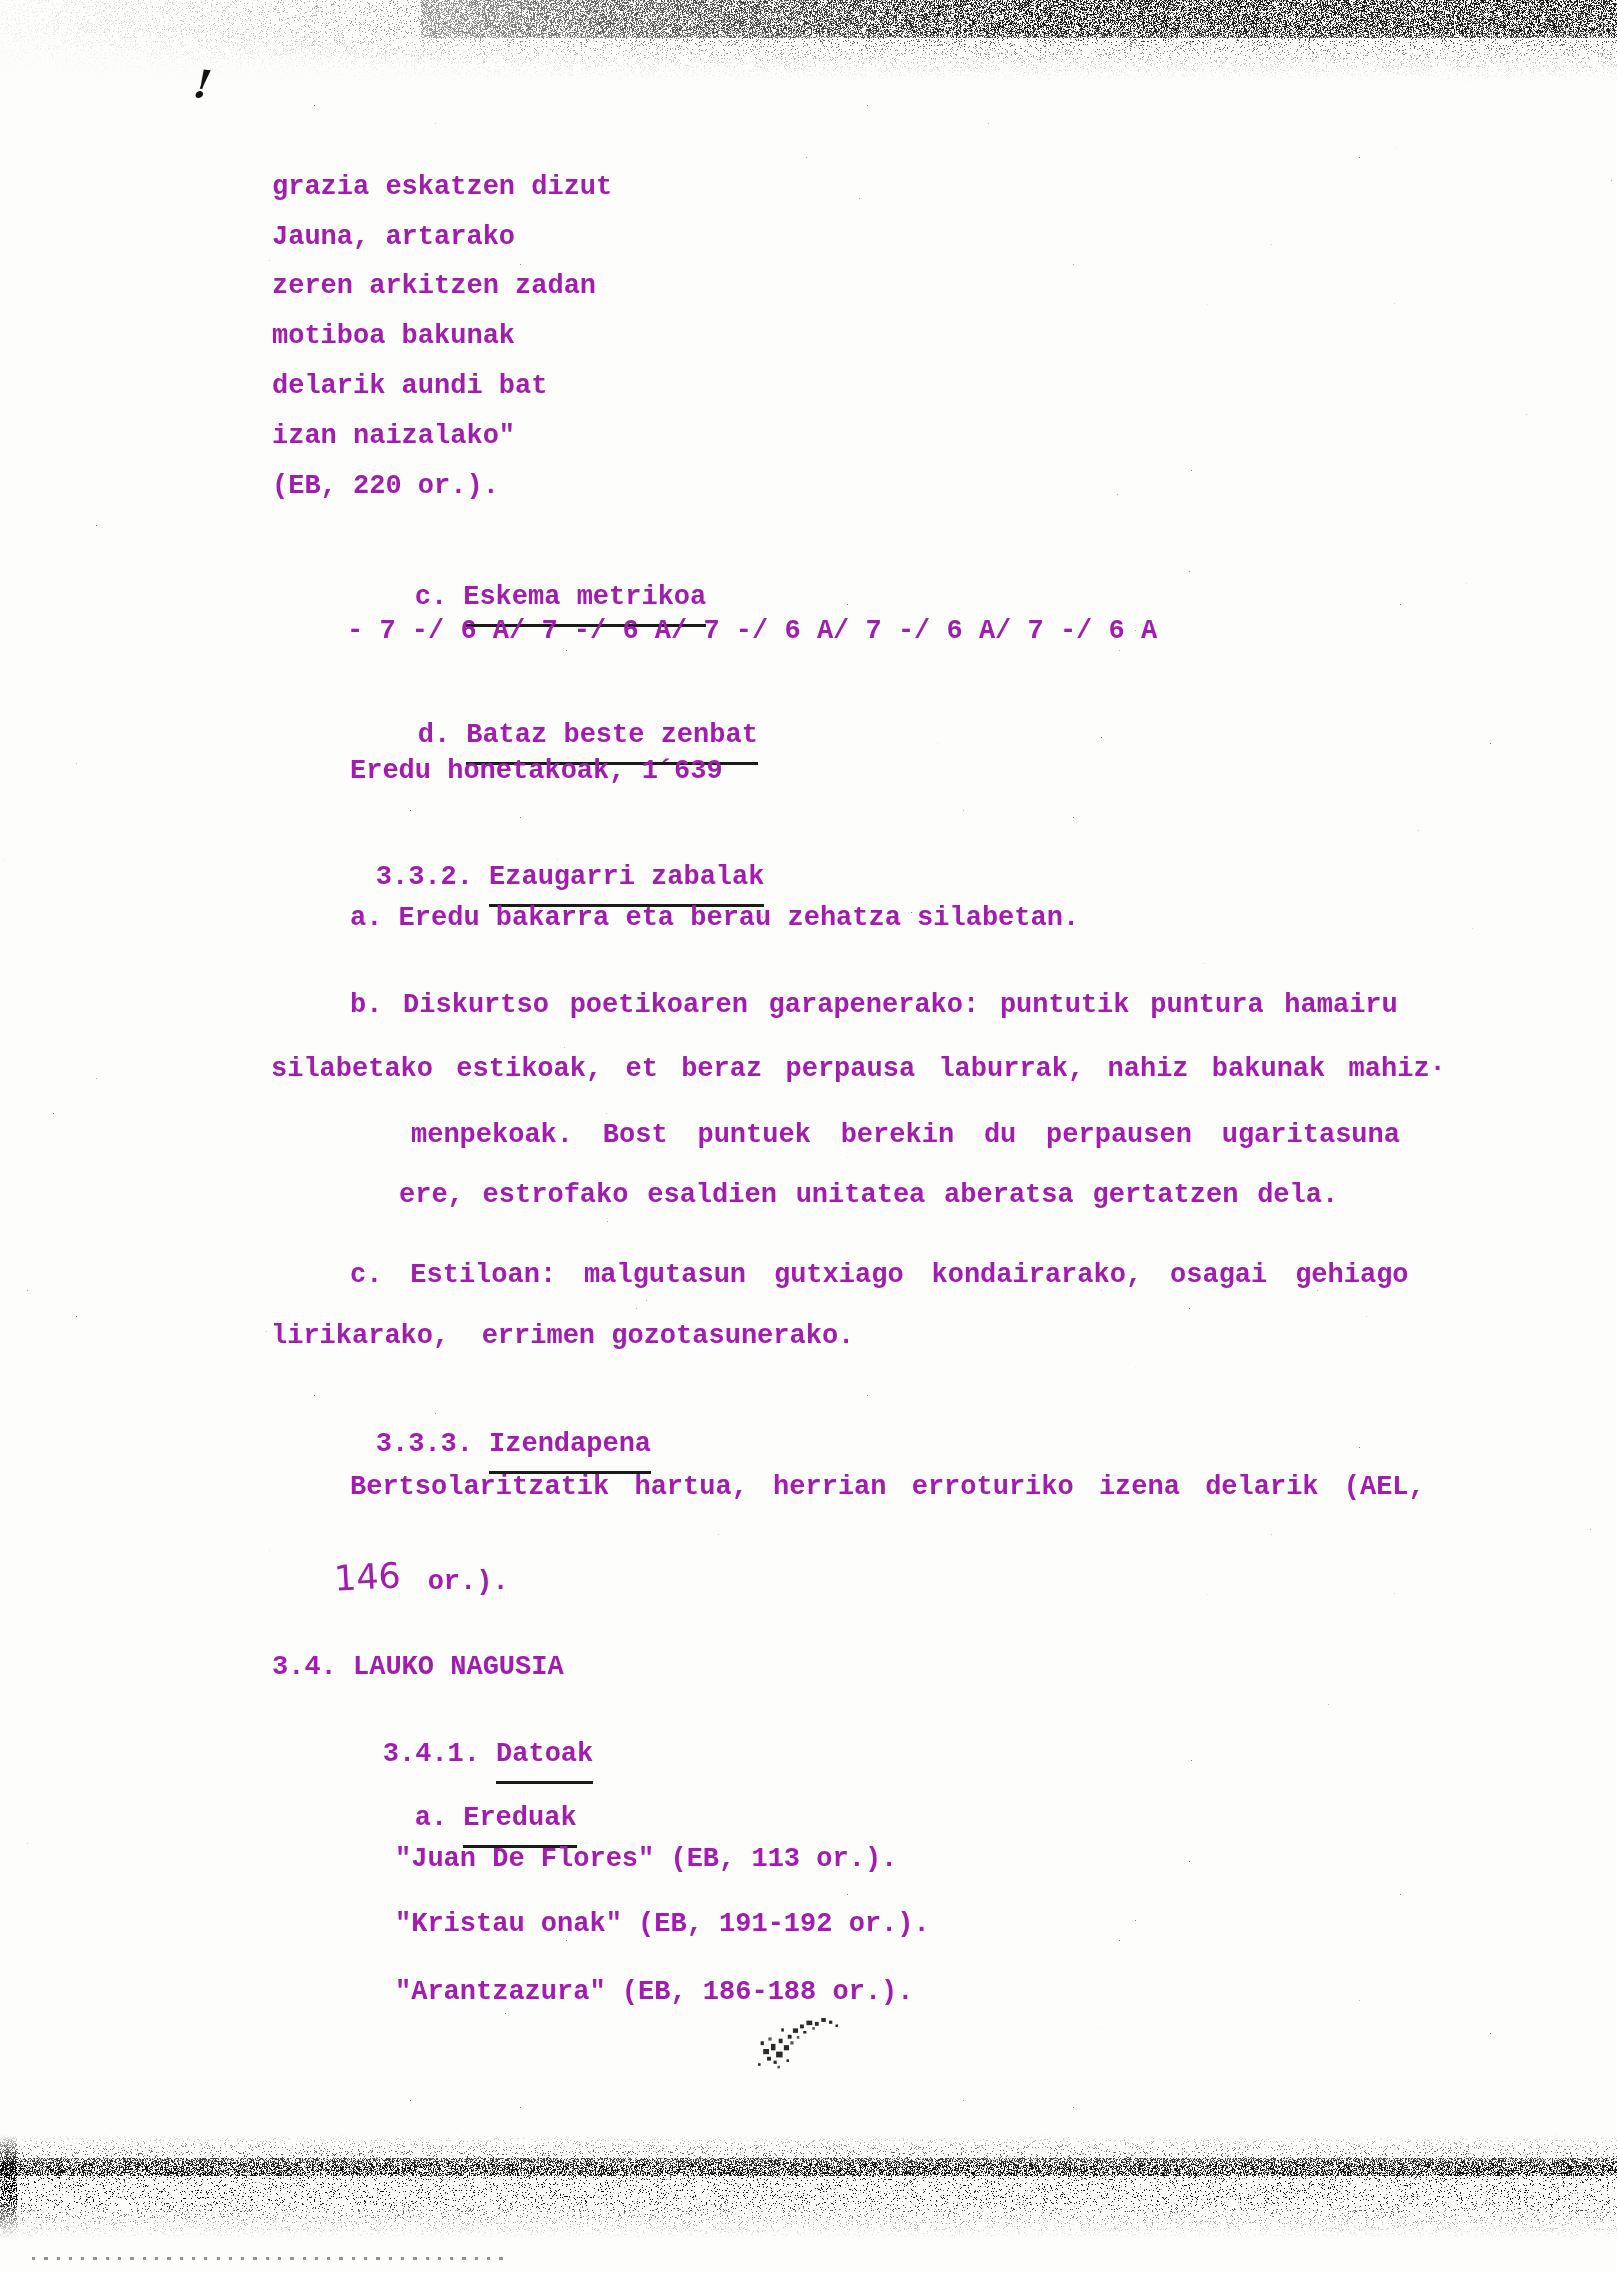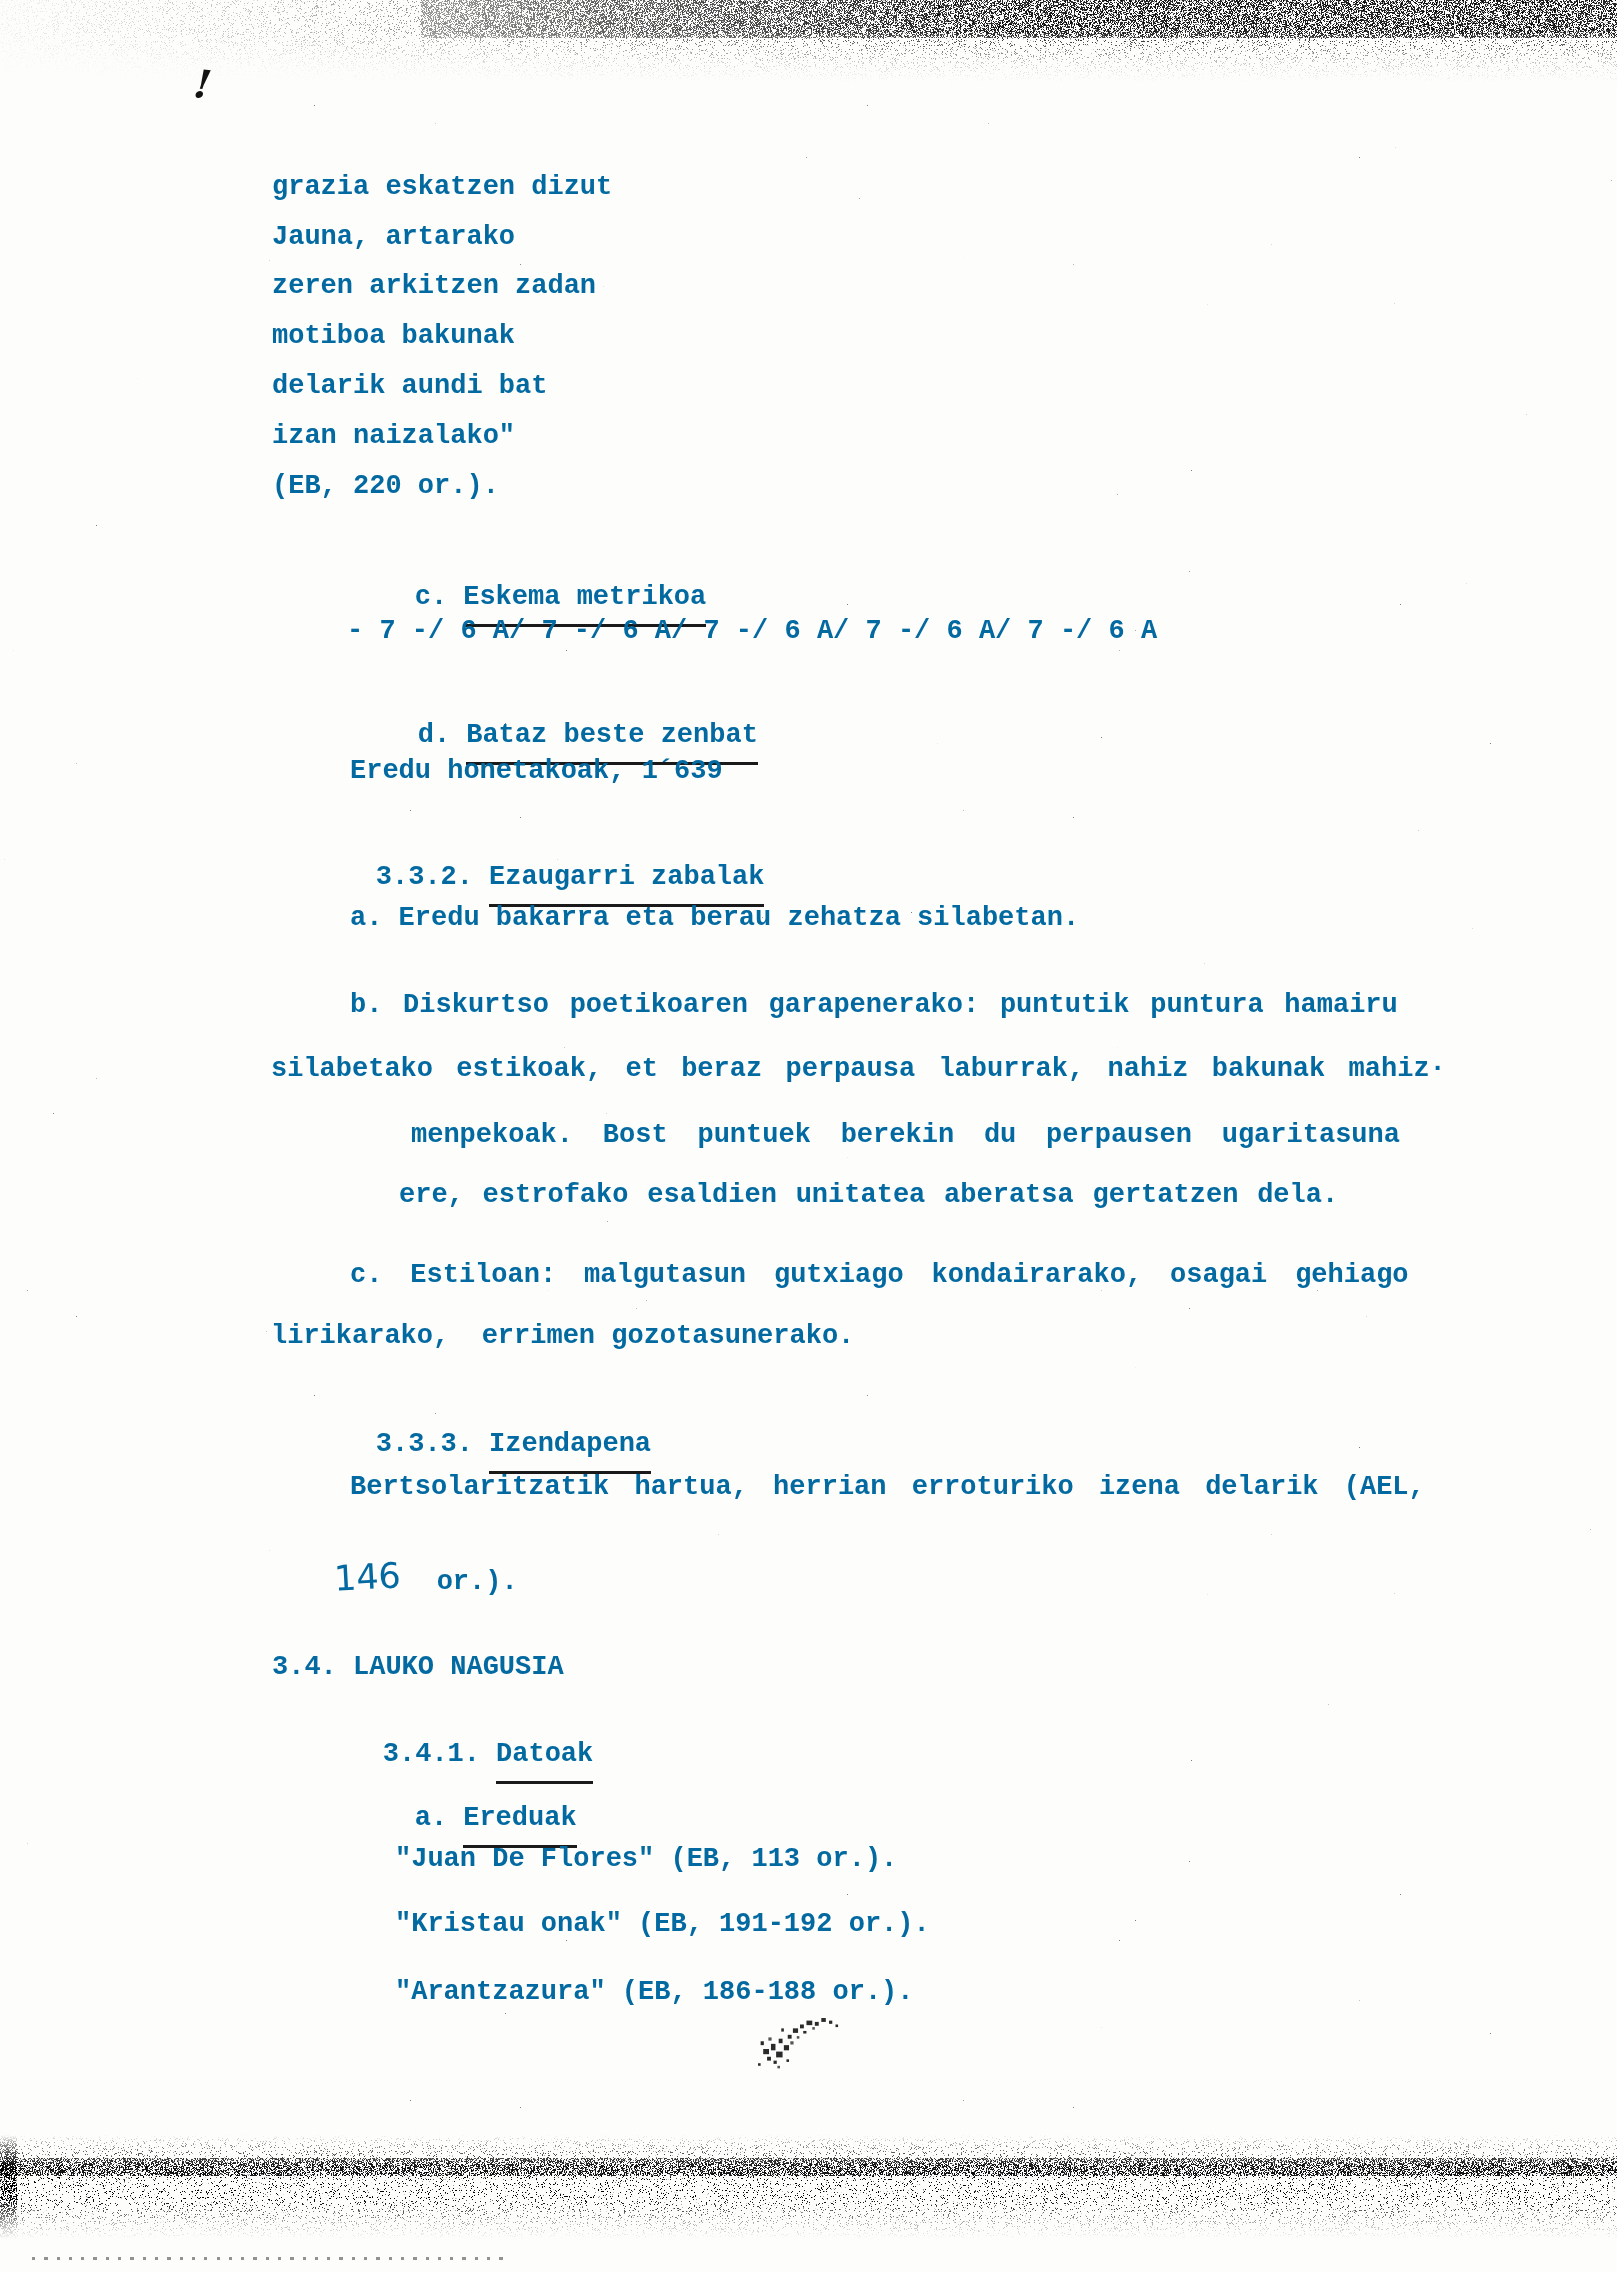--- a/index.html
+++ b/index.html
@@ -13,21 +13,21 @@
     color: #131313;
   }
   .abs { position: absolute; }
   .ln {
     position: absolute;
     font-size: 27px;
     font-weight: 700;
     line-height: 1;
     white-space: pre;
     letter-spacing: 0;
-    color: #0369a1;
+    color: #a21caf;
   }
   .u { border-bottom: 3.9px solid #1a1a1a; padding-bottom: 12px; }
   .lbl { margin-right: 16px; }
   .band { overflow: hidden; }
   .fade { position: absolute; left: 0; top: 0; right: 0; bottom: 0; }
   .fadeTop {
     background:
       linear-gradient(to bottom, rgba(253,253,251,0) 38%, rgba(253,253,251,0.8) 78%, #fdfdfb 100%),
       linear-gradient(100deg, rgba(253,253,251,0.95) 0%, rgba(253,253,251,0.72) 18%, rgba(253,253,251,0.3) 38%, rgba(253,253,251,0) 62%);
   }
@@ -142,21 +142,21 @@
 
   <div class="ln" style="top:1262px;left:350px;word-spacing:11.7px">c. Estiloan: malgutasun gutxiago kondairarako, osagai gehiago</div>
   <div class="ln" style="top:1323px;left:271px">lirikarako,  errimen gozotasunerako.</div>
 
   <div class="ln" style="top:1404px;left:311px">
     <span class="lbl">3.3.3.</span><span class="u">Izendapena</span>
   </div>
   <div class="ln" style="top:1474px;left:350px;word-spacing:9px">Bertsolaritzatik hartua, herrian erroturiko izena delarik (AEL,</div>
 
   <div class="ln" style="top:1533px;left:269px">
-    <span class="hand">146</span><span style="margin-left:36px">or.).</span>
+    <span class="hand">146</span><span style="margin-left:27px">or.).</span>
   </div>
 
   <div class="ln" style="top:1654px;left:272px">3.4. LAUKO NAGUSIA</div>
 
   <div class="ln" style="top:1714px;left:318px">
     <span class="lbl">3.4.1.</span><span class="u">Datoak</span>
   </div>
 
   <div class="ln" style="top:1778px;left:350px">
     <span class="lbl">a.</span><span class="u">Ereduak</span>

